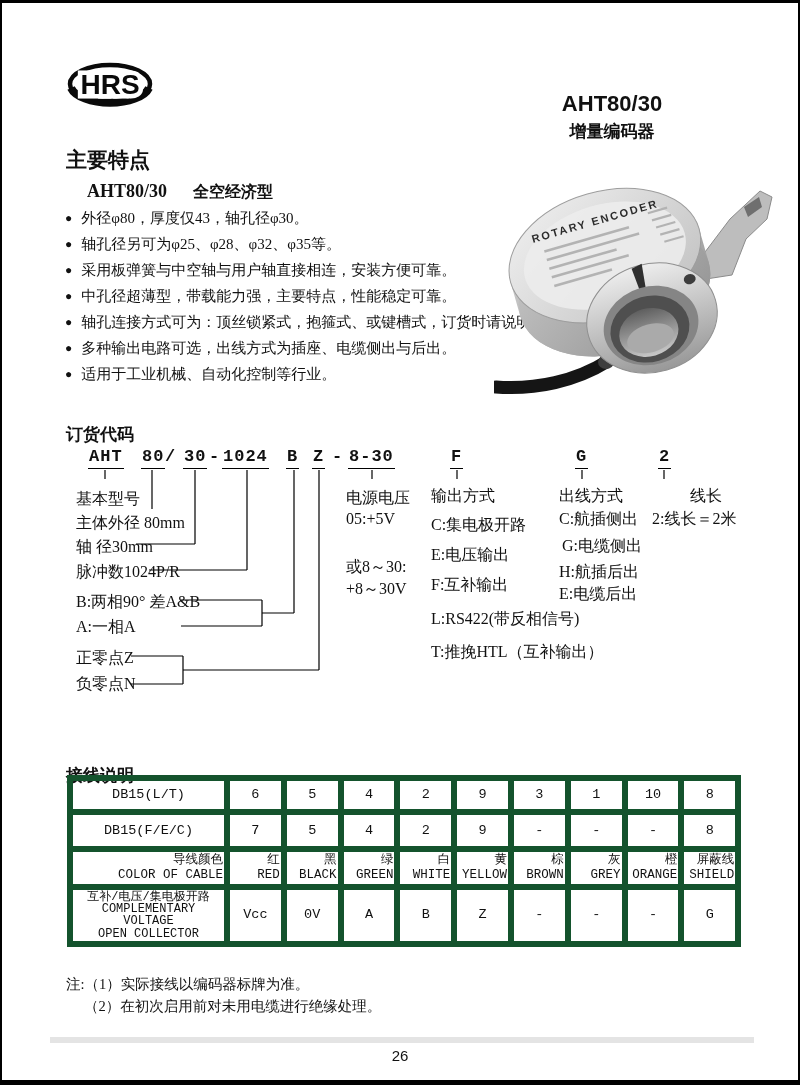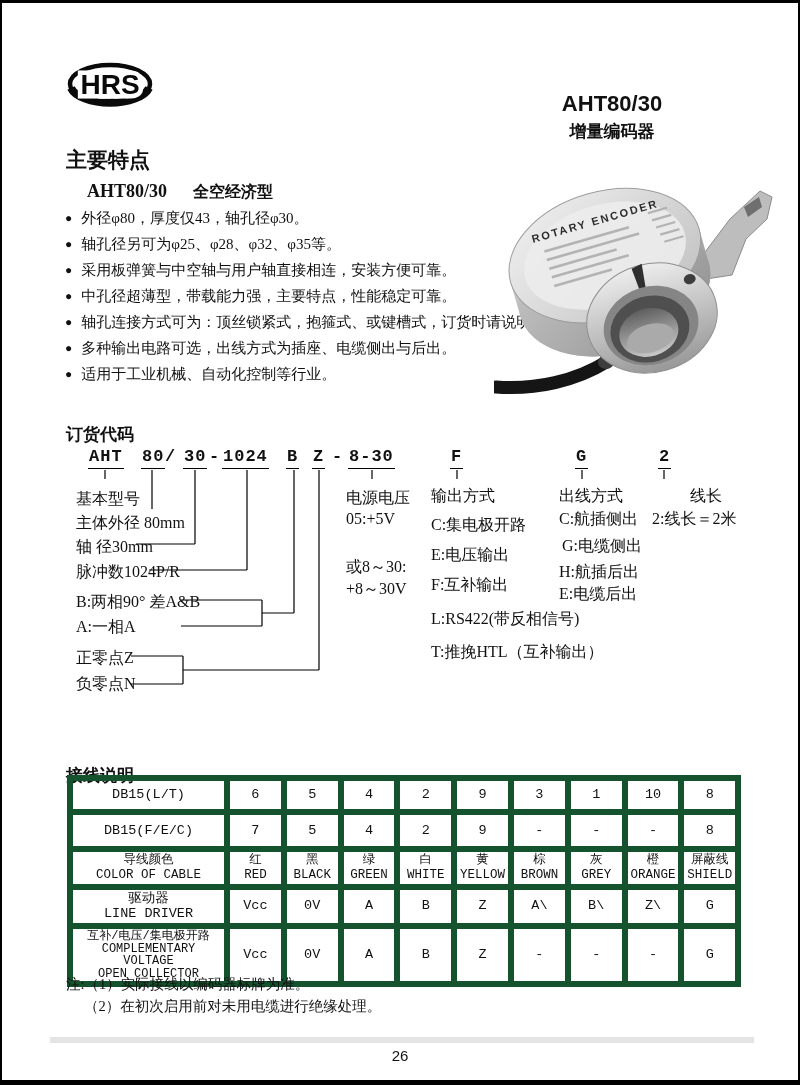--- a/index.html
+++ b/index.html
@@ -28,21 +28,21 @@
          font-weight:bold; font-size:17px; letter-spacing:1px; }
   .tok.u { border-bottom:1.6px solid #000; padding:0 1px 2px 1px; }
 
   .olabel { position:absolute; font-size:16px; white-space:nowrap; }
 
   .wiring-table { position:absolute; left:65px; top:772px; width:668px;
                   border-collapse:collapse; table-layout:fixed;
                   font-family:"Liberation Mono","DejaVu Sans Mono",monospace; }
   .wiring-table td { border:6px solid #14532d; text-align:center; vertical-align:middle;
                      font-size:13.5px; line-height:1.18; white-space:pre-line; padding:1px; }
-  .wiring-table tr.r3 td { font-size:12.5px; }
+  .wiring-table tr.r3 td { font-size:12.5px;text-align:right; }
   .wiring-table td.tight { font-size:12px; line-height:1.04; }
 
   .notes { left:64px; top:970px; font-size:14.5px; line-height:22px; }
   .notes .n2 { padding-left:18px; }
 
   .footer-bar { left:48px; top:1034px; width:704px; height:6px; background:#e4e4e4; }
   .pageno { left:0; top:1044px; width:100%; text-align:center;
             font-family:"Liberation Sans",sans-serif; font-size:15px; }
 </style>
 </head>
@@ -255,33 +255,20 @@
 YELLOW</td>
       <td>棕
 BROWN</td>
       <td>灰
 GREY</td>
       <td>橙
 ORANGE</td>
       <td>屏蔽线
 SHIELD</td>
     </tr>
-    <tr style="height:36px;">
-      <td>驱动器
-LINE DRIVER</td>
-      <td>Vcc</td>
-      <td>0V</td>
-      <td>A</td>
-      <td>B</td>
-      <td>Z</td>
-      <td>A\</td>
-      <td>B\</td>
-      <td>Z\</td>
-      <td>G</td>
-    </tr>
     <tr style="height:50px;">
       <td class="tight">互补/电压/集电极开路
 COMPLEMENTARY
 VOLTAGE
 OPEN COLLECTOR</td>
       <td>Vcc</td>
       <td>0V</td>
       <td>A</td>
       <td>B</td>
       <td>Z</td>

